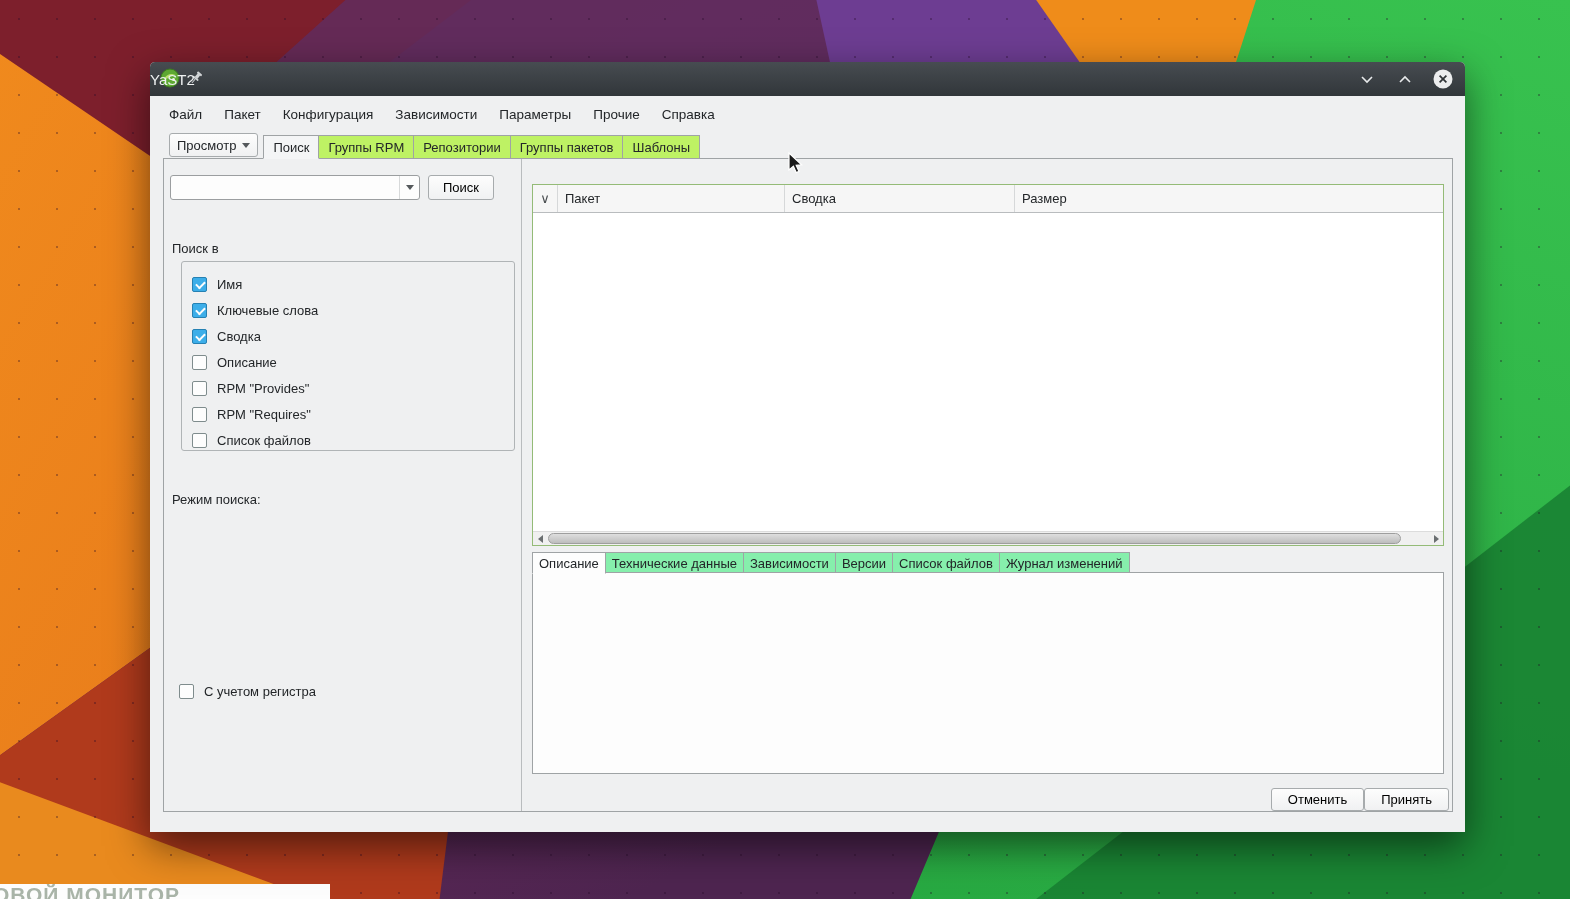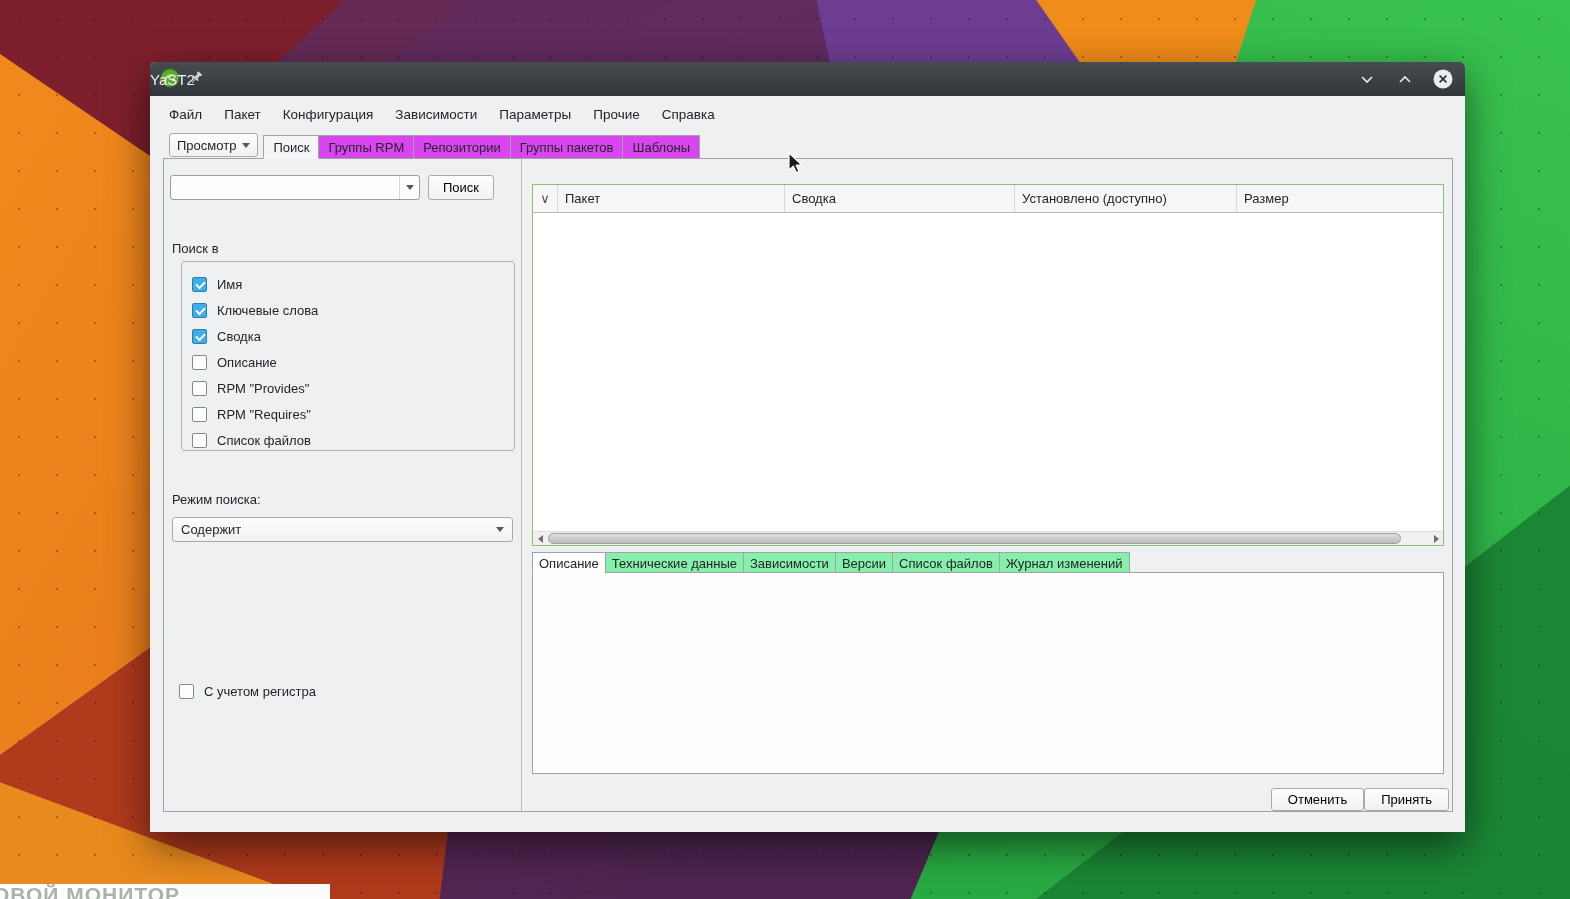--- a/index.html
+++ b/index.html
@@ -47,21 +47,21 @@
   .menu-item { padding:4px 11px; font-size:13.5px; }
 
   
   .toolbar { height:26px; display:flex; align-items:flex-end; padding-left:7px; position:relative;margin-left:12px; }
   .view-btn { display:flex; align-items:center; gap:6px; height:24px; padding:0 7px;
     background:linear-gradient(#fdfdfd,#f0f1f2); border:1px solid #a7abad; border-radius:3px;
     margin-right:5px; margin-bottom:1px; }
   .arrow-down { width:0; height:0; border-left:4px solid transparent; border-right:4px solid transparent;
     border-top:5px solid #55595c; }
   .tab { height:24px; display:flex; align-items:center; padding:0 9px;
-    border:1px solid #9fa3a5; background:#d946ef; margin-right:-1px; margin-bottom:-1px;
+    border:1px solid #9fa3a5; background:#bef264; margin-right:-1px; margin-bottom:-1px;
     position:relative; }
   .tab.active { background:#f4f5f6; z-index:3; border-bottom-color:#f4f5f6; }
 
   
   .pane { position:absolute; left:13px; top:96px; width:1290px; height:654px;
     border:1px solid #9fa3a5; background:#eff0f1; z-index:2; }
 
   
   .left-panel { position:absolute; left:0; top:0; width:358px; height:652px;
     border-right:1px solid #b9bcbe; }
@@ -254,37 +254,32 @@
             <span>RPM "Requires"</span>
           </div>
           <div class="cb-row">
             <span class="cb"></span>
             <span>Список файлов</span>
           </div>
         </div>
 
         <div class="lbl" style="left:8px; top:333px;">Режим поиска:</div>
 
-        <div class="combo-btn">
-          <span>Содержит</span>
-          <span class="arrow-down"></span>
-        </div>
 
         <div class="case-row">
           <span class="cb"></span>
           <span>С учетом регистра</span>
         </div>
       </div>
 
       <div class="table-frame">
         <div class="thead">
           <div class="th th-status">∨</div>
           <div class="th th-name">Пакет</div>
           <div class="th th-summary">Сводка</div>
-          <div class="th th-installed">Установлено (доступно)</div>
           <div class="th th-size">Размер</div>
         </div>
         <div class="tbody"></div>
         <div class="hscroll">
           <span class="hs-arrow hs-left">
               <span class="tri-l"></span>
             </span>
           <span class="hs-thumb"></span>
           <span class="hs-arrow hs-right">
               <span class="tri-r"></span>

